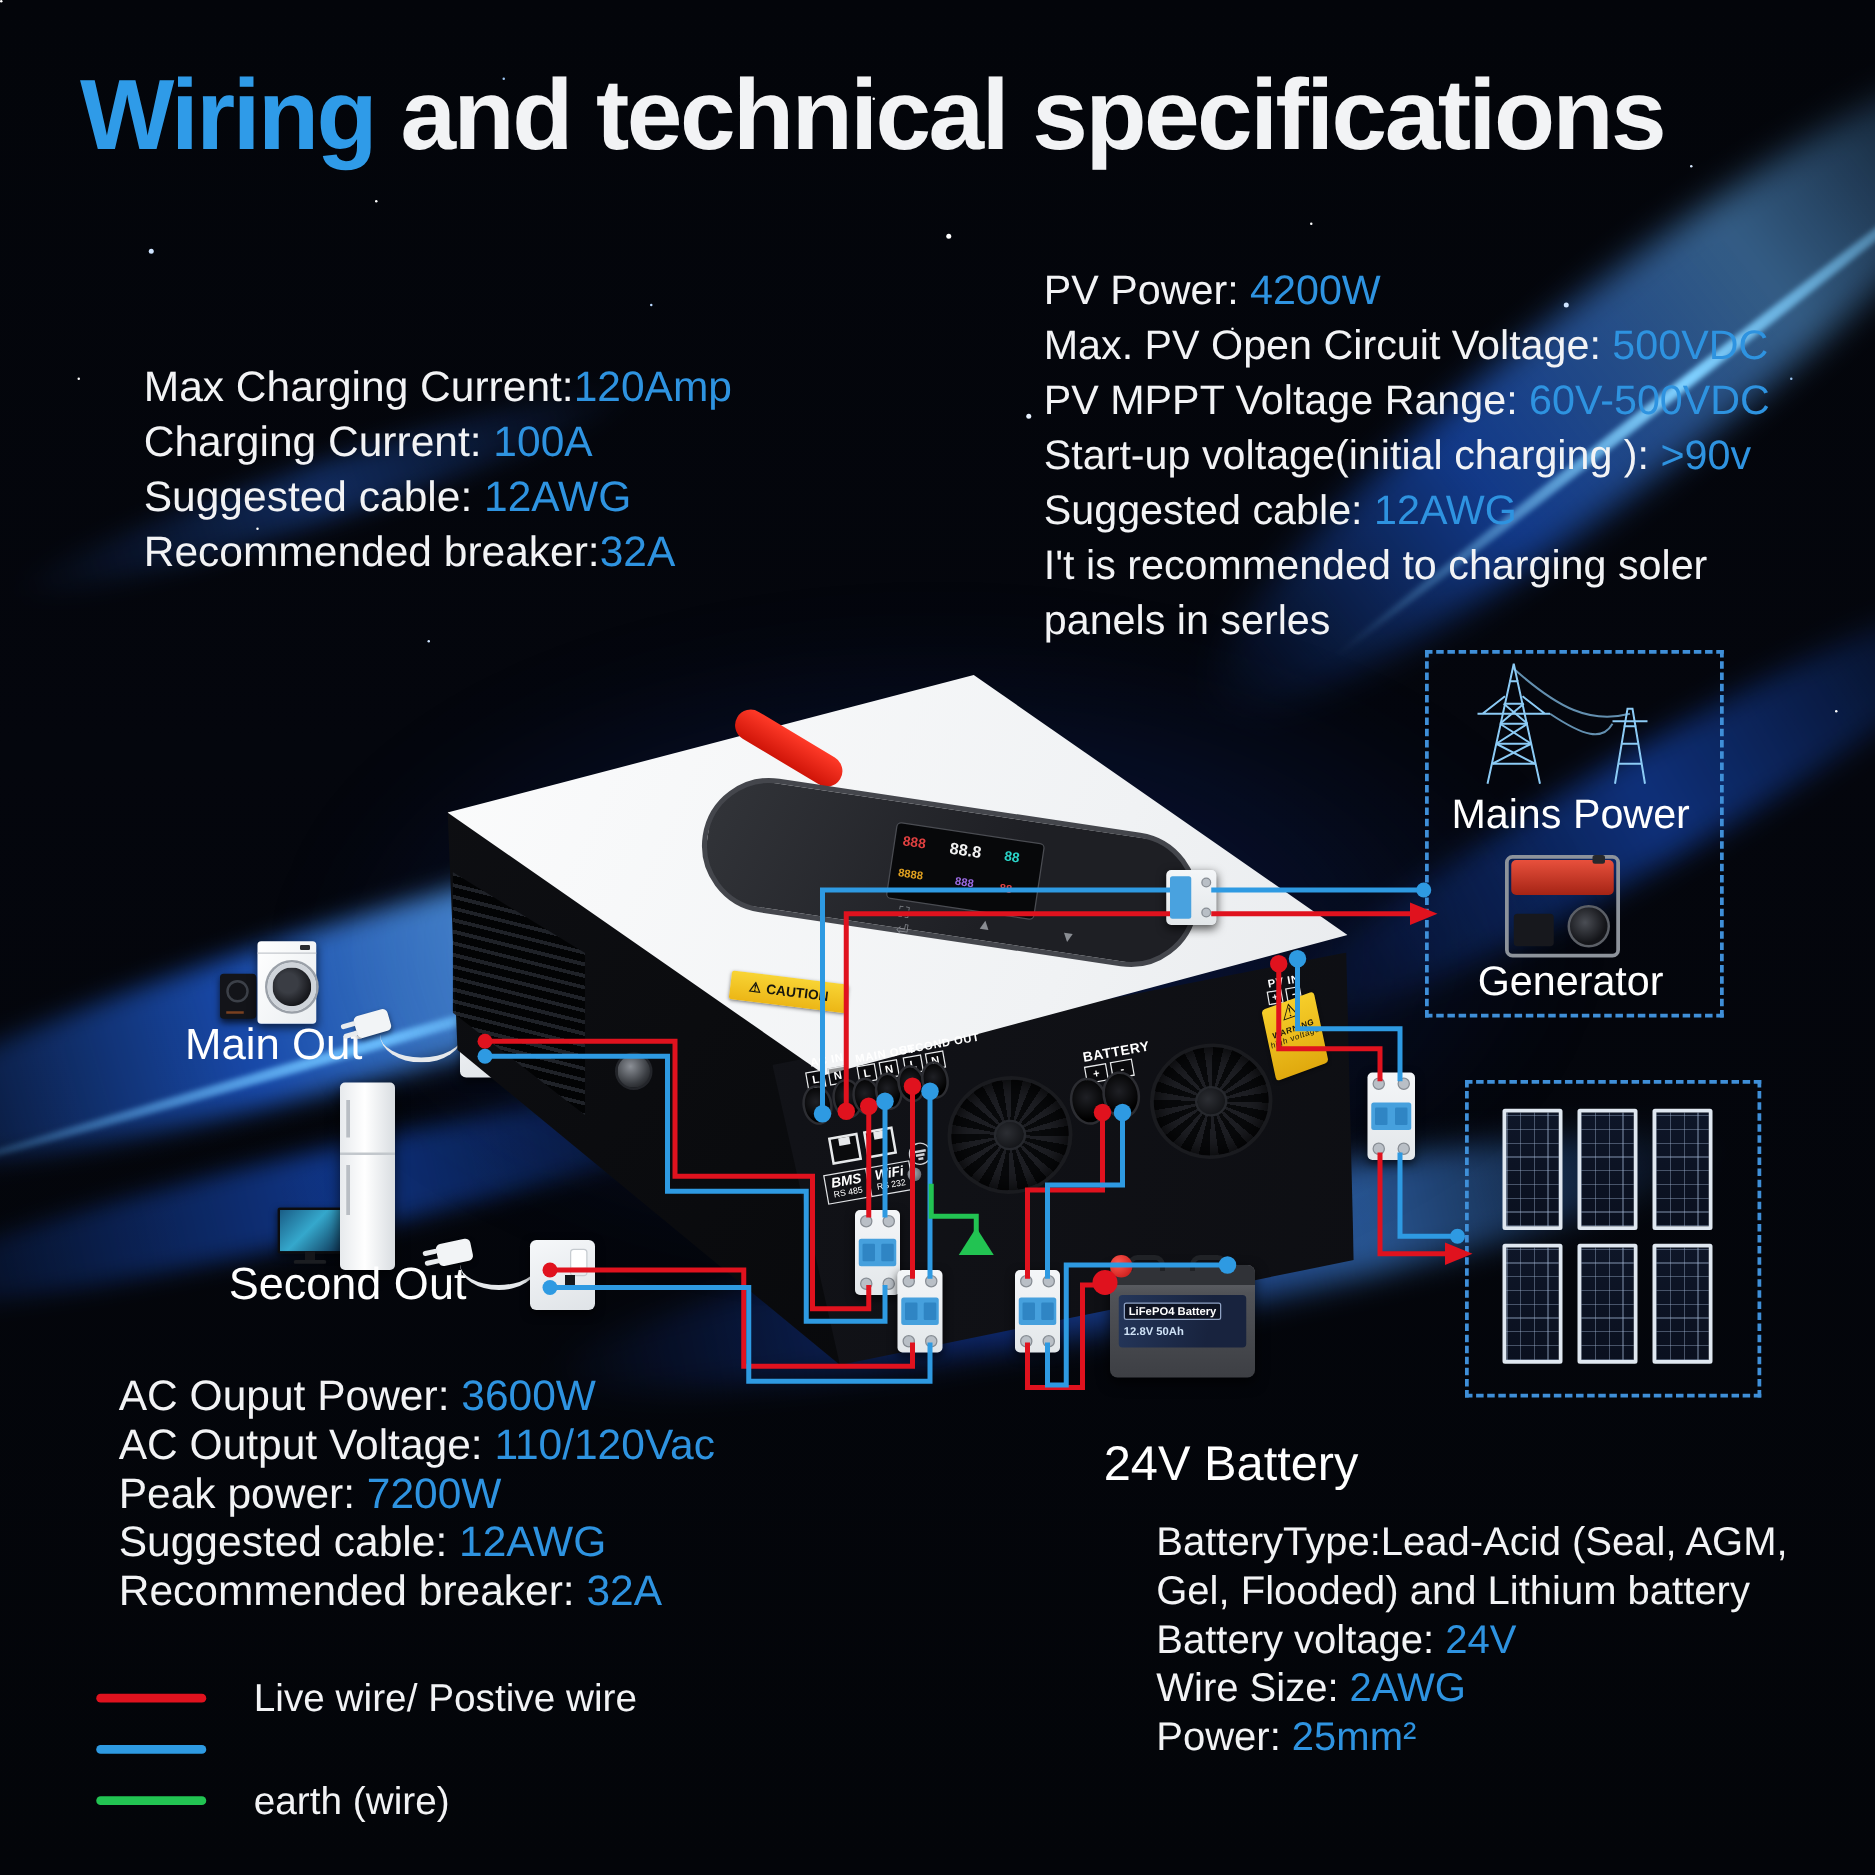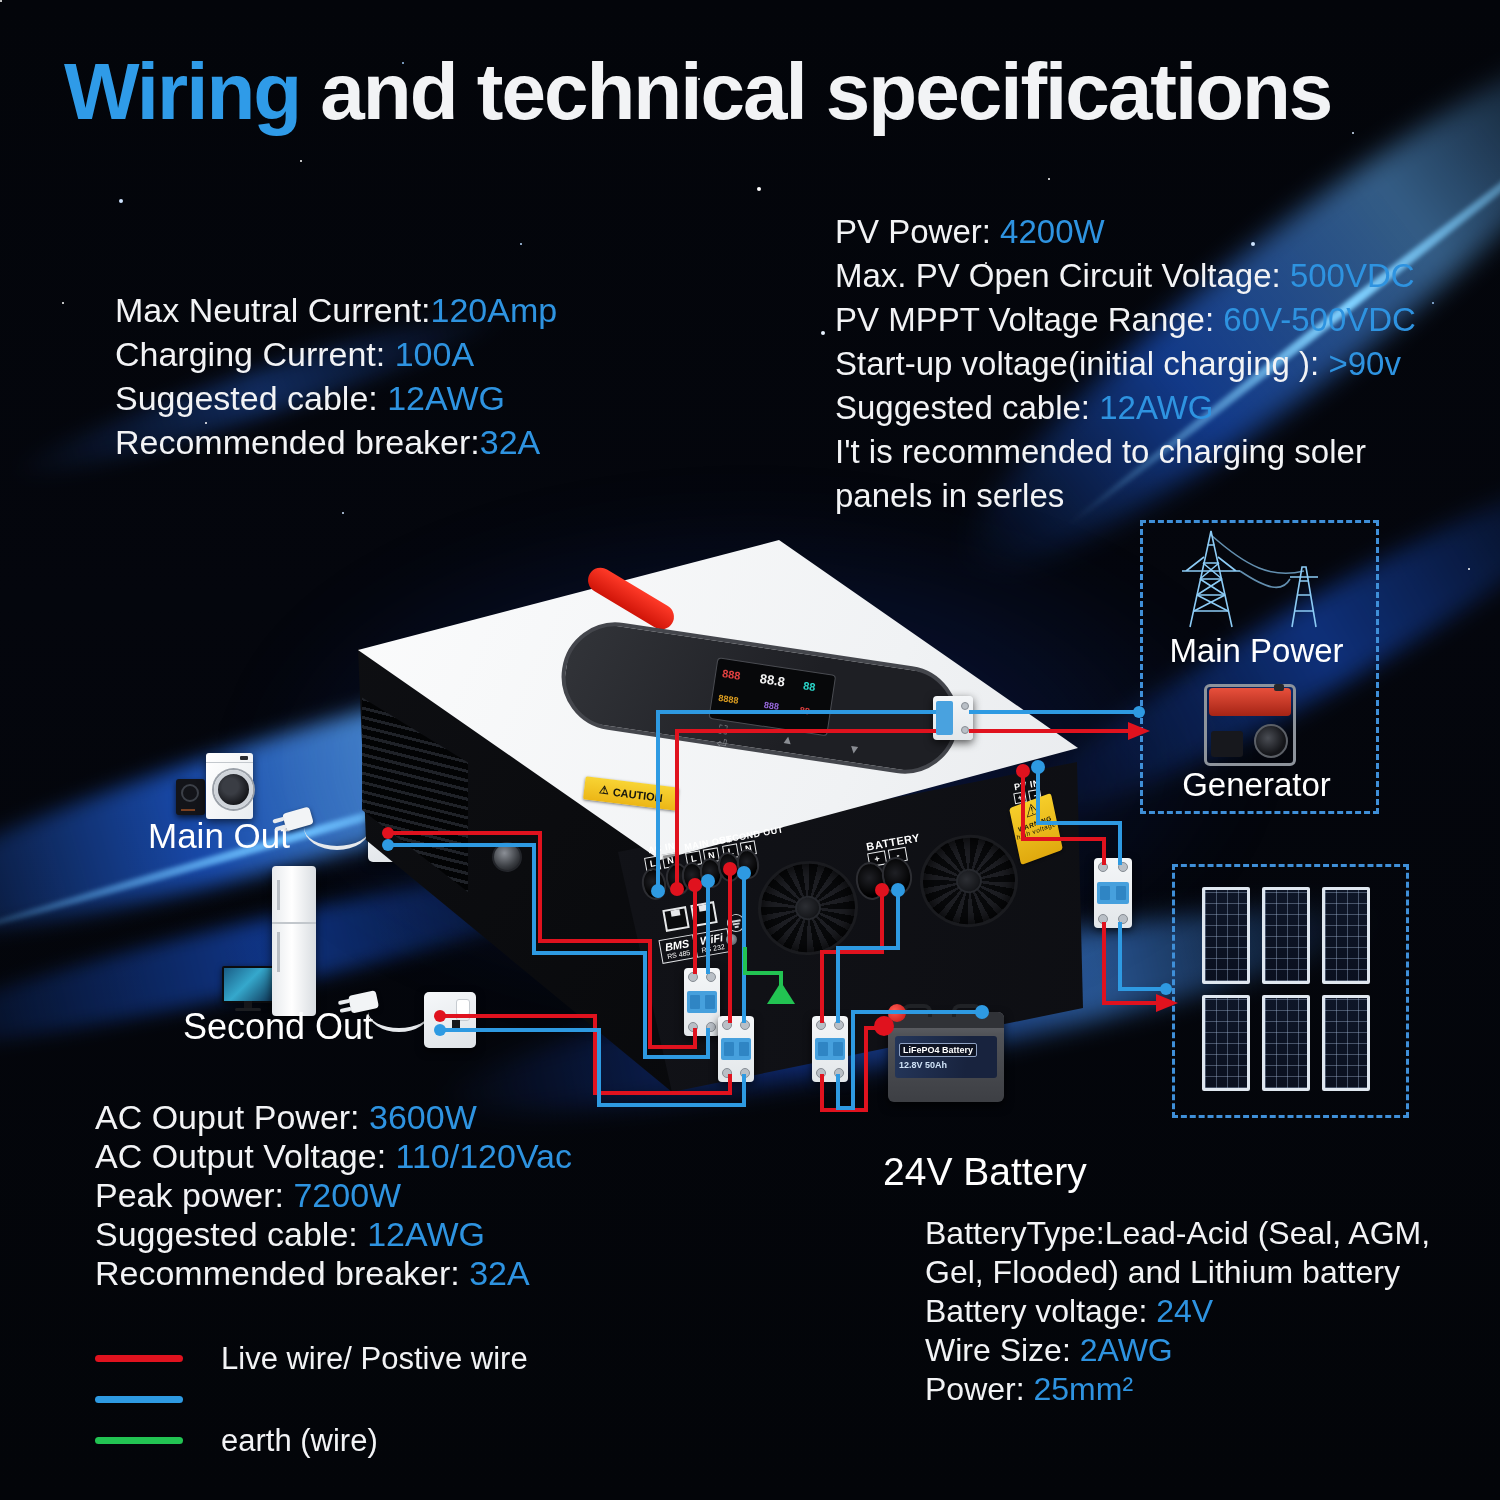--- a/index.html
+++ b/index.html
@@ -13,21 +13,21 @@
   #title .hl{color:#2F9BE8;}
   
   .spec{position:absolute;white-space:nowrap;}
   .spec .lab{color:#f2f3f5;}
   .spec .val{color:#2E93E0;}
   .s-tl{left:115px;top:288px;font-size:34px;line-height:44px;}
   .s-tr{left:835px;top:210px;font-size:33px;line-height:44px;}
   .s-bl{left:95px;top:1098px;font-size:34px;line-height:39px;}
   .s-br{left:925px;top:1214px;font-size:32px;line-height:39px;}
   
-  #legend{left:95px;top:1338px;font-size:31px;line-height:41px;}
+  #legend{left:77px;top:1338px;font-size:31px;line-height:41px;}
   .lrow{display:flex;align-items:center;height:41px;}
   .sw{display:inline-block;width:88px;height:7px;border-radius:4px;margin-right:38px;}
   .sw-red{background:#E0121E;}.sw-blue{background:#2E9AE2;}.sw-green{background:#22C352;}
   
   .dash{position:absolute;border:3px dashed #3F8FD8;}
   
   .dlab{position:absolute;color:#fff;}
   
   .panel{position:absolute;width:48px;border:3px solid #dfe7f0;border-radius:2px;box-sizing:border-box;
     background:
@@ -155,21 +155,21 @@
   <div class="beam" style="left:200px;top:480px;width:1100px;height:560px;background:radial-gradient(ellipse at center,rgba(15,45,140,.45),transparent 65%);filter:blur(30px);"></div>
   <div class="stars"></div>
 
   <div id="title" class="abs">
     <span class="hl">Wiring</span>
     <span> </span>
     <span>and technical specifications</span>
   </div>
 
   <div class="spec s-tl">
-    <div><span class="lab">Max Neutral Current:</span><span class="val">120Amp</span></div>
+    <div><span class="lab">Max Charging Current:</span><span class="val">120Amp</span></div>
     <div><span class="lab">Charging Current: </span><span class="val">100A</span></div>
     <div><span class="lab">Suggested cable: </span><span class="val">12AWG</span></div>
     <div><span class="lab">Recommended breaker:</span><span class="val">32A</span></div>
   </div>
 
   <div class="spec s-tr">
     <div><span class="lab">PV Power: </span><span class="val">4200W</span></div>
     <div><span class="lab">Max. PV Open Circuit Voltage: </span><span class="val">500VDC</span></div>
     <div><span class="lab">PV MPPT Voltage Range: </span><span class="val">60V-500VDC</span></div>
     <div><span class="lab">Start-up voltage(initial charging ): </span><span class="val">&gt;90v</span></div>
@@ -213,21 +213,21 @@
     <path d="M38,100 L56,18 L62,18 L80,100"></path>
     <path d="M42,84 L76,84 M45,68 L73,68 M48,52 L70,52 M51,36 L67,36"></path>
     <path d="M42,84 L73,68 M76,84 L45,68 M45,68 L70,52 M73,68 L48,52 M48,52 L67,36 M70,52 L51,36"></path>
     <path d="M30,44 L88,44 M34,44 L52,30 M84,44 L66,30"></path>
     <path d="M56,18 L59,4 L62,18"></path>
     <path d="M140,100 L150,40 L154,40 L164,100"></path>
     <path d="M143,84 L161,84 M145,68 L159,68 M147,54 L157,54 M138,50 L166,50"></path>
     <path d="M59,8 C 95,40 120,52 152,44" opacity=".7"></path>
     <path d="M88,44 C 115,62 130,66 138,52" opacity=".7"></path>
   </svg>
-  <div class="dlab" style="left:1140px;top:632px;width:233px;text-align:center;font-size:33px;">Main Power</div>
+  <div class="dlab" style="left:1140px;top:632px;width:233px;text-align:center;font-size:33px;">Mains Power</div>
   <div class="gen">
     <div class="frame"></div>
     <div class="tank"></div>
     <div class="cap"></div>
     <div class="blk"></div>
     <div class="eng"></div>
   </div>
   <div class="dlab" style="left:1140px;top:766px;width:233px;text-align:center;font-size:33px;">Generator</div>
 
   <div class="dash" style="left:1172px;top:864px;width:231px;height:248px;"></div>

